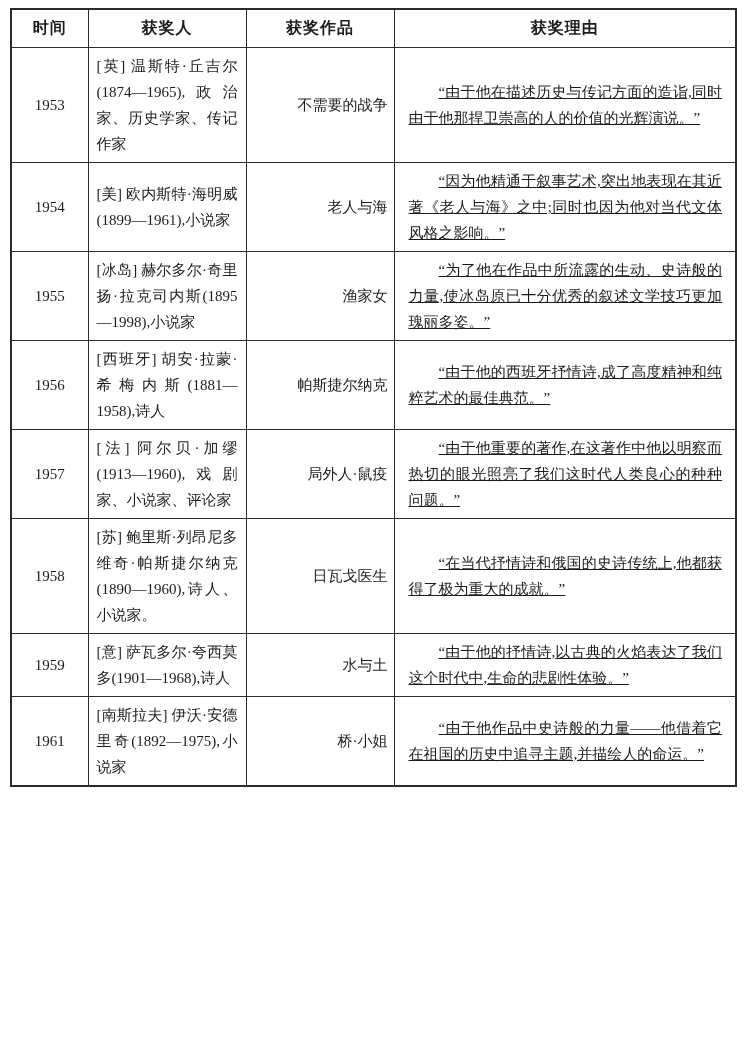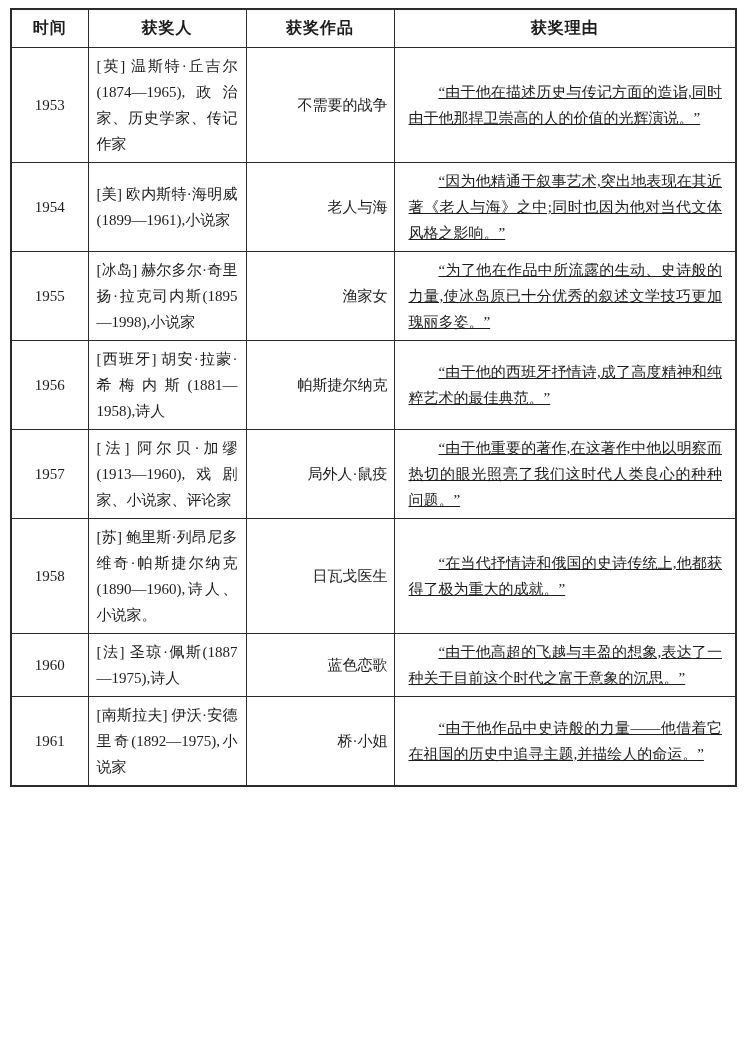--- a/index.html
+++ b/index.html
@@ -121,24 +121,24 @@
     <td class="work">局外人·鼠疫</td>
     <td class="reason">“由于他重要的著作,在这著作中他以明察而热切的眼光照亮了我们这时代人类良心的种种问题。”</td>
   </tr>
         <tr>
     <td class="year">1958</td>
     <td class="winner">[苏] 鲍里斯·列昂尼多维奇·帕斯捷尔纳克(1890—1960),诗人、小说家。</td>
     <td class="work">日瓦戈医生</td>
     <td class="reason">“在当代抒情诗和俄国的史诗传统上,他都获得了极为重大的成就。”</td>
   </tr>
         <tr>
-    <td class="year">1960</td>
-    <td class="winner">[法] 圣琼·佩斯(1887—1975),诗人</td>
-    <td class="work">蓝色恋歌</td>
-    <td class="reason">“由于他高超的飞越与丰盈的想象,表达了一种关于目前这个时代之富于意象的沉思。”</td>
+    <td class="year">1959</td>
+    <td class="winner">[意] 萨瓦多尔·夸西莫多(1901—1968),诗人</td>
+    <td class="work">水与土</td>
+    <td class="reason">“由于他的抒情诗,以古典的火焰表达了我们这个时代中,生命的悲剧性体验。”</td>
   </tr>
         <tr>
     <td class="year">1961</td>
     <td class="winner">[南斯拉夫] 伊沃·安德里奇(1892—1975),小说家</td>
     <td class="work">桥·小姐</td>
     <td class="reason">“由于他作品中史诗般的力量——他借着它在祖国的历史中追寻主题,并描绘人的命运。”</td>
   </tr>
       </tbody>
   </table>
 </div>

